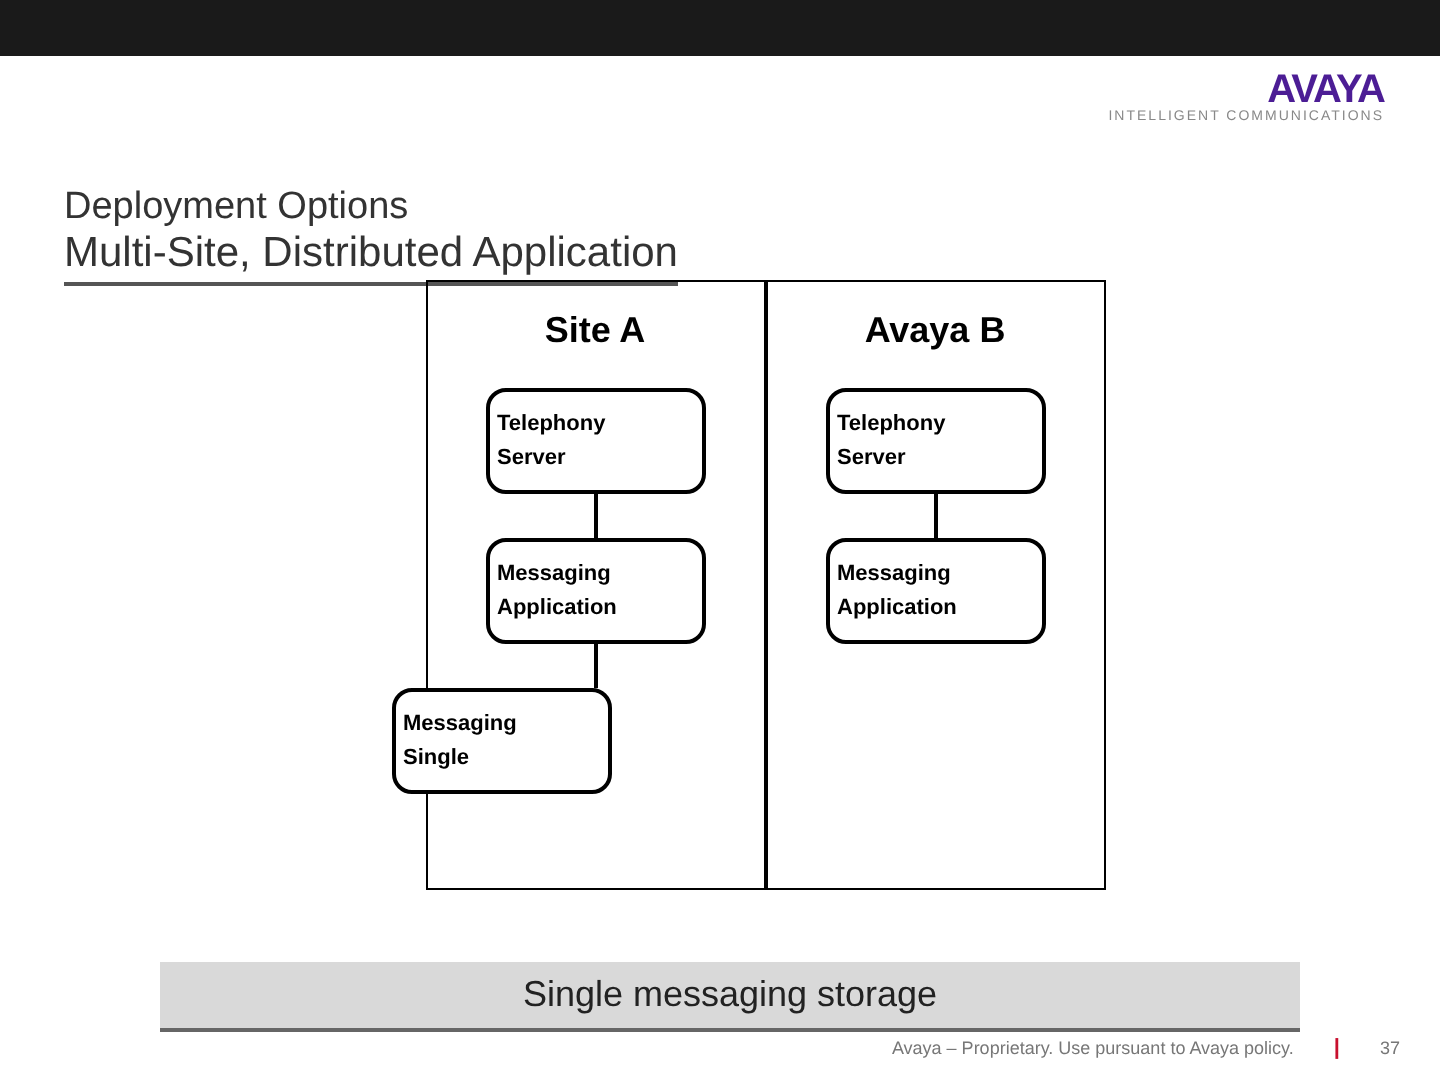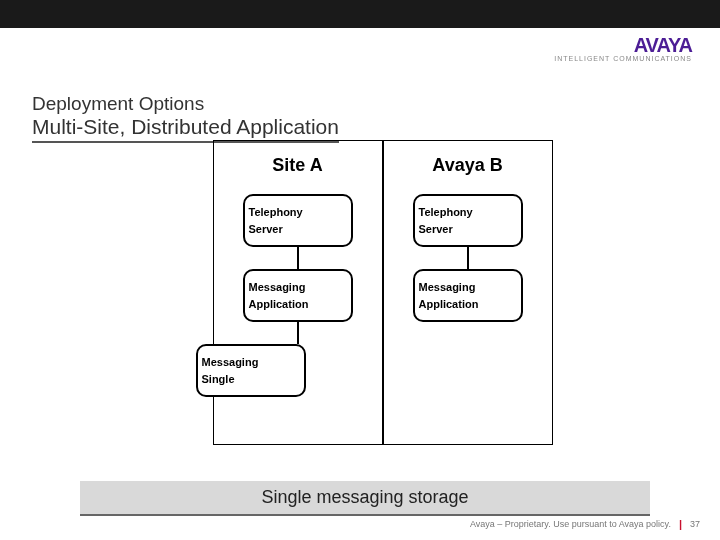--- a/index.html
+++ b/index.html
@@ -111,21 +111,21 @@
     margin-top: 24px;
   }
   .footer {
     position: absolute;
     bottom: 10px;
     right: 20px;
     font-size: 9px;
     color: #777;
     display: flex;
     align-items: center;
-    gap: 8px;
+    gap: 20px;
   }
   .footer .divider {
     color: #c8102e;
     font-weight: bold;
     font-size: 11px;
   }
 </style>
 </head>
 <body>
 

